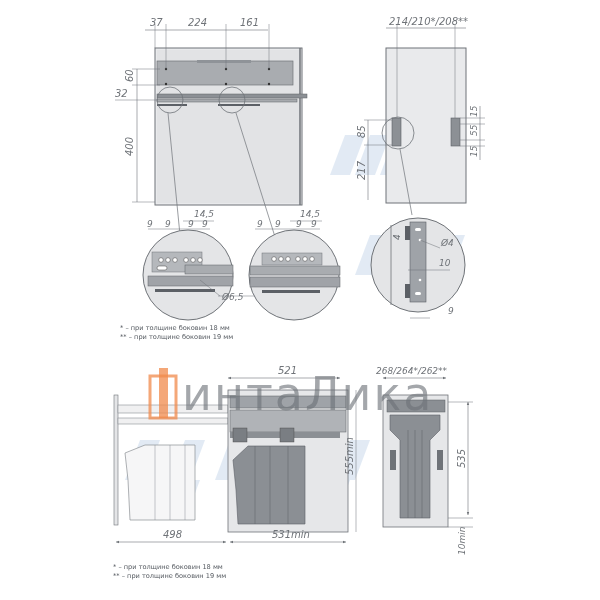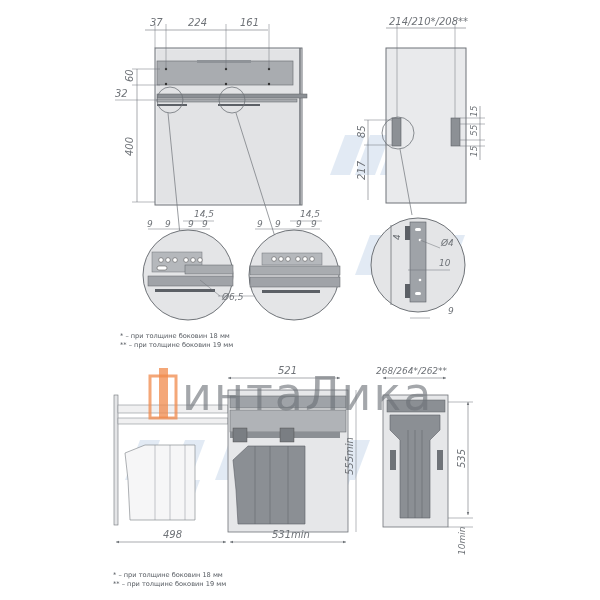--- a/index.html
+++ b/index.html
@@ -1,20 +1,20 @@
 <!DOCTYPE html>
 <html><head>
 <meta charset="utf-8">
 <style>
   html,body{margin:0;padding:0;background:#ffffff;}
   body{width:600px;height:600px;position:relative;overflow:hidden;font-family:"DejaVu Sans",sans-serif;}
   #drawing{position:absolute;left:0;top:0;width:600px;height:600px;}
   .dim{font-family:"DejaVu Sans",sans-serif;font-style:italic;fill:#6f7378;font-size:10px;}
   .dim-s{font-family:"DejaVu Sans",sans-serif;font-style:italic;fill:#6f7378;font-size:9px;}
-  .note{position:absolute;font-family:"DejaVu Sans",sans-serif;font-size:6.6px;color:#555a60;line-height:9px;white-space:nowrap;margin-top:8px;}
+  .note{position:absolute;font-family:"DejaVu Sans",sans-serif;font-size:6.6px;color:#555a60;line-height:9px;white-space:nowrap;}
   .brand{font-family:"DejaVu Sans",sans-serif;font-size:46px;fill:#6d7278;opacity:0.62;letter-spacing:2px;}
 </style>
 </head>
 <body>
 
 <svg id="drawing" viewBox="0 0 600 600" xmlns="http://www.w3.org/2000/svg">
   <defs>
     <marker id="arr" markerWidth="6" markerHeight="6" refX="5" refY="3" orient="auto-start-reverse">
       <path d="M0,1 L5,3 L0,5 z" fill="#6f7378"></path>
     </marker>

